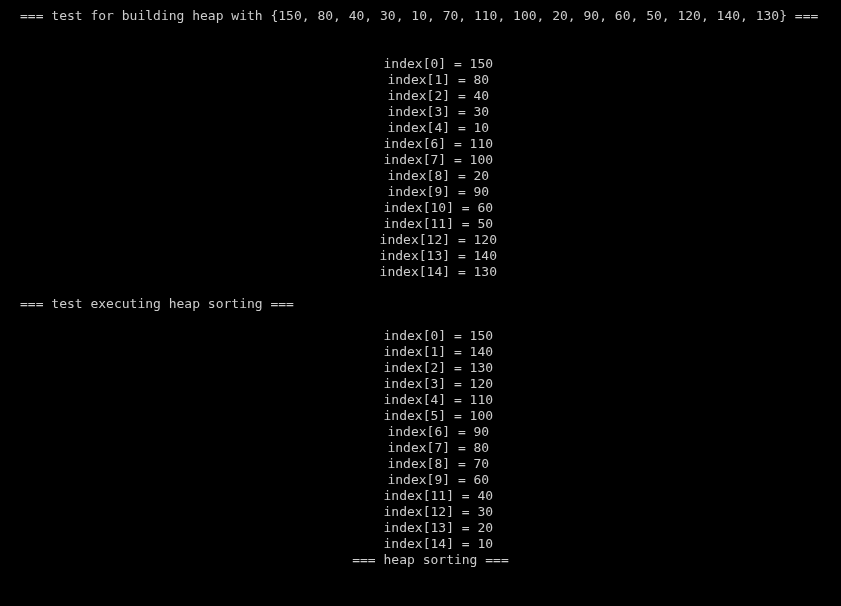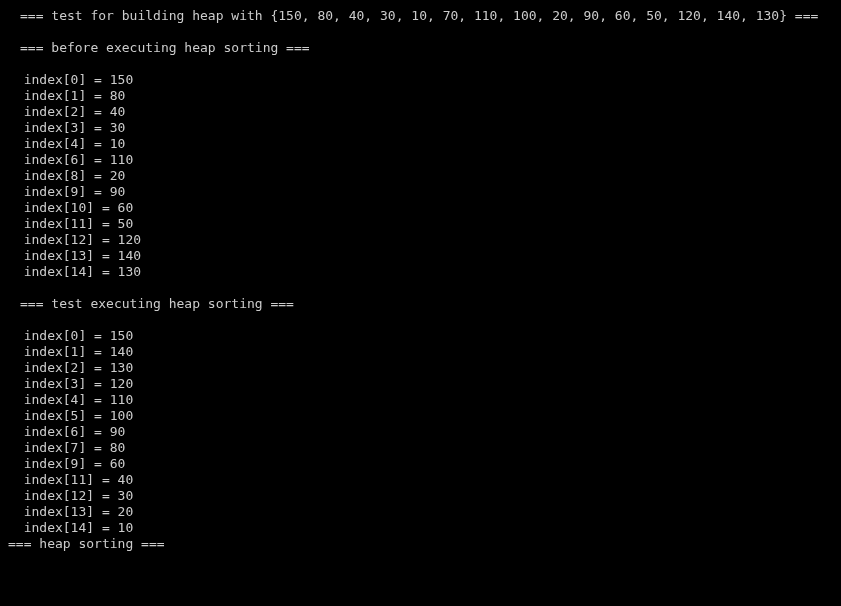--- a/index.html
+++ b/index.html
@@ -33,65 +33,67 @@
     white-space: pre;
     padding-left: 20px;
     color: #cccccc;
     font-family: "DejaVu Sans Mono", "Liberation Mono", monospace;
     font-size: 13px;
   }
   .line.blank {
     height: 16px;
   }
   .line.indent {
-    padding-left: 8px;
+    padding-left: 20px;
+    text-align: center;
   }
   .line.clipped {
     height: 16px;
     overflow: hidden;
   }
 </style>
 </head>
 <body>
 
 <div id="terminal">
   <div id="screen">
 
     <div class="line">=== test for building heap with {150, 80, 40, 30, 10, 70, 110, 100, 20, 90, 60, 50, 120, 140, 130} ===</div>
     <div class="line blank"></div>
 
-    <div class="line">=== before executing heap sorting ===</div>
     <div class="line blank"></div>
 
     <div class="line indent">  index[0] = 150</div>
     <div class="line indent">  index[1] = 80</div>
     <div class="line indent">  index[2] = 40</div>
     <div class="line indent">  index[3] = 30</div>
     <div class="line indent">  index[4] = 10</div>
     <div class="line indent">  index[6] = 110</div>
+    <div class="line indent">  index[7] = 100</div>
     <div class="line indent">  index[8] = 20</div>
     <div class="line indent">  index[9] = 90</div>
     <div class="line indent">  index[10] = 60</div>
     <div class="line indent">  index[11] = 50</div>
     <div class="line indent">  index[12] = 120</div>
     <div class="line indent">  index[13] = 140</div>
     <div class="line indent">  index[14] = 130</div>
 
     <div class="line blank"></div>
     <div class="line">=== test executing heap sorting ===</div>
     <div class="line blank"></div>
 
     <div class="line indent">  index[0] = 150</div>
     <div class="line indent">  index[1] = 140</div>
     <div class="line indent">  index[2] = 130</div>
     <div class="line indent">  index[3] = 120</div>
     <div class="line indent">  index[4] = 110</div>
     <div class="line indent">  index[5] = 100</div>
     <div class="line indent">  index[6] = 90</div>
     <div class="line indent">  index[7] = 80</div>
+    <div class="line indent">  index[8] = 70</div>
     <div class="line indent">  index[9] = 60</div>
     <div class="line indent">  index[11] = 40</div>
     <div class="line indent">  index[12] = 30</div>
     <div class="line indent">  index[13] = 20</div>
     <div class="line indent">  index[14] = 10</div>
 
     <div class="line indent clipped">=== heap sorting ===</div>
 
   </div>
 </div>

